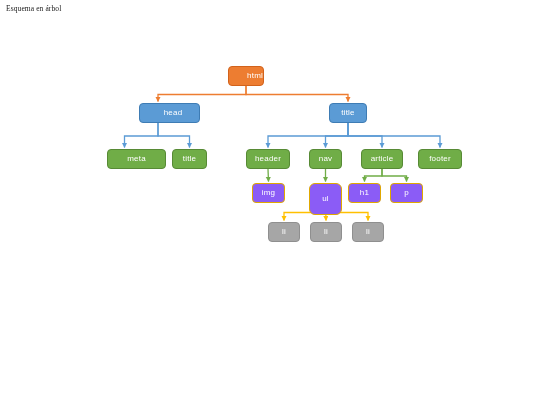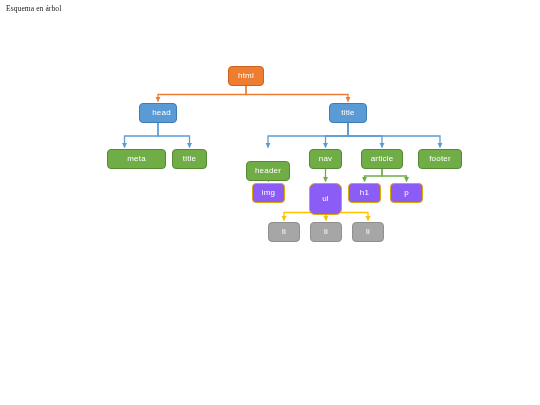--- a/index.html
+++ b/index.html
@@ -51,21 +51,21 @@
     color: #ffffff;
     font-size: 8px;
     font-family: "Liberation Sans", sans-serif;
     letter-spacing: 0.2px;
     line-height: 1;
     user-select: none;
   }
   .node-label {
     pointer-events: none;
   }
-  .lvl-root  { background: #ED7D31; border-color: #D2621B; }
+  .lvl-root  { background: #ED7D31; border-color: #D2621B; justify-content: flex-end; }
   .lvl-blue  { background: #5B9BD5; border-color: #3E7CB4; }
   .lvl-green { background: #70AD47; border-color: #578A35; }
   .lvl-gold  { background: #8b5cf6; border-color: #E0A800; }
   .lvl-gray  { background: #A6A6A6; border-color: #8F8F8F; }
 </style>
 </head>
 <body>
 
 <div id="page-title">Esquema en árbol</div>
 
@@ -97,33 +97,33 @@
       <path d="M325.5,169 L325.5,181.5" fill="none" stroke="#70AD47" stroke-width="1.3" stroke-linecap="butt" marker-end="url(#ah2)"></path>
       <path d="M382,169 L382,176 L364.5,176 L364.5,181.5" fill="none" stroke="#70AD47" stroke-width="1.3" stroke-linecap="butt" marker-end="url(#ah2)"></path>
       <path d="M382,169 L382,176 L406.5,176 L406.5,181.5" fill="none" stroke="#70AD47" stroke-width="1.3" stroke-linecap="butt" marker-end="url(#ah2)"></path>
       <path d="M325.5,203 L325.5,212.5 L284,212.5 L284,220.5" fill="none" stroke="#FFC000" stroke-width="1.3" stroke-linecap="butt" marker-end="url(#ah3)"></path>
       <path d="M325.5,203 L326,220.5" fill="none" stroke="#FFC000" stroke-width="1.3" stroke-linecap="butt" marker-end="url(#ah3)"></path>
       <path d="M325.5,203 L325.5,212.5 L368,212.5 L368,220.5" fill="none" stroke="#FFC000" stroke-width="1.3" stroke-linecap="butt" marker-end="url(#ah3)"></path>
     </svg>
 <div class="node lvl-root" style="left: 228px; top: 66px; width: 36px; height: 20px;">
       <span class="node-label">html</span>
     </div>
-    <div class="node lvl-blue" style="left: 139px; top: 103px; width: 38px; height: 20px; padding-left: 7px;">
+    <div class="node lvl-blue" style="left: 139px; top: 103px; width: 61px; height: 20px; padding-left: 7px;">
       <span class="node-label">head</span>
     </div>
     <div class="node lvl-blue" style="left: 329px; top: 103px; width: 38px; height: 20px;">
       <span class="node-label">title</span>
     </div>
     <div class="node lvl-green" style="left: 107px; top: 149px; width: 59px; height: 20px;">
       <span class="node-label">meta</span>
     </div>
     <div class="node lvl-green" style="left: 172px; top: 149px; width: 35px; height: 20px; text-align: center;">
       <span class="node-label">title</span>
     </div>
-    <div class="node lvl-green" style="left: 246px; top: 161px; width: 44px; height: 20px;">
+    <div class="node lvl-green" style="left: 246px; top: 149px; width: 44px; height: 20px;">
       <span class="node-label">header</span>
     </div>
     <div class="node lvl-green" style="left: 309px; top: 149px; width: 33px; height: 20px;">
       <span class="node-label">nav</span>
     </div>
     <div class="node lvl-green" style="left: 361px; top: 149px; width: 42px; height: 20px;">
       <span class="node-label">article</span>
     </div>
     <div class="node lvl-green" style="left: 418px; top: 149px; width: 44px; height: 20px;">
       <span class="node-label">footer</span>

